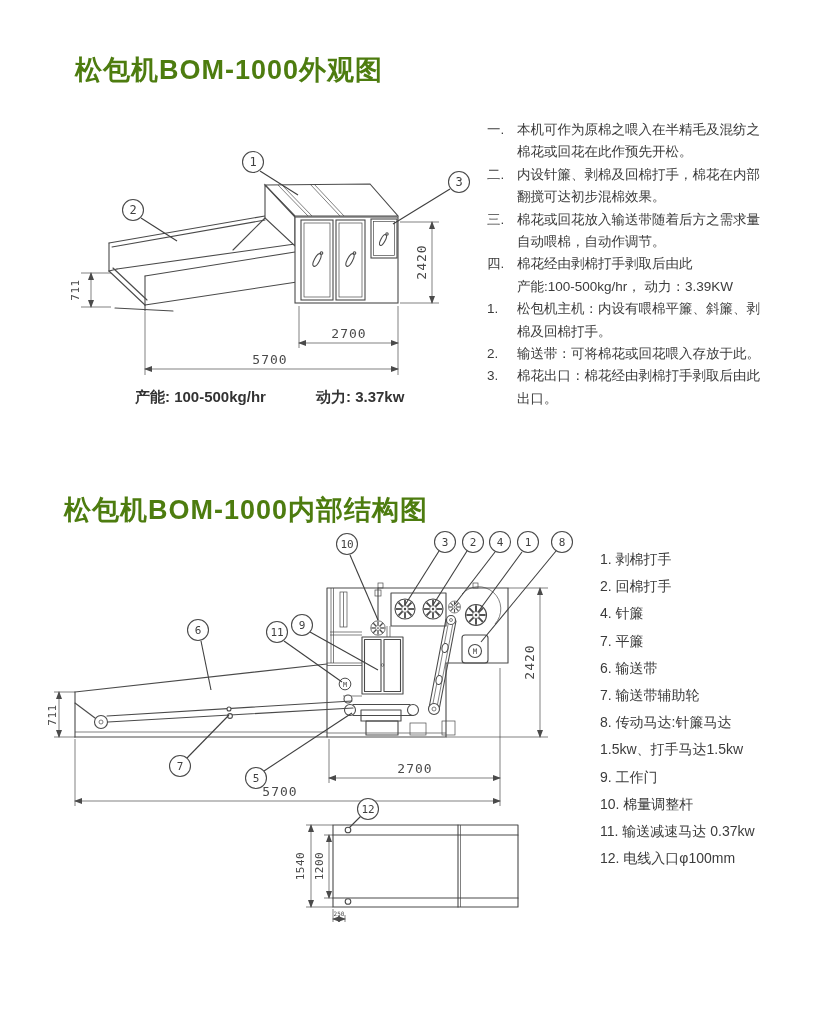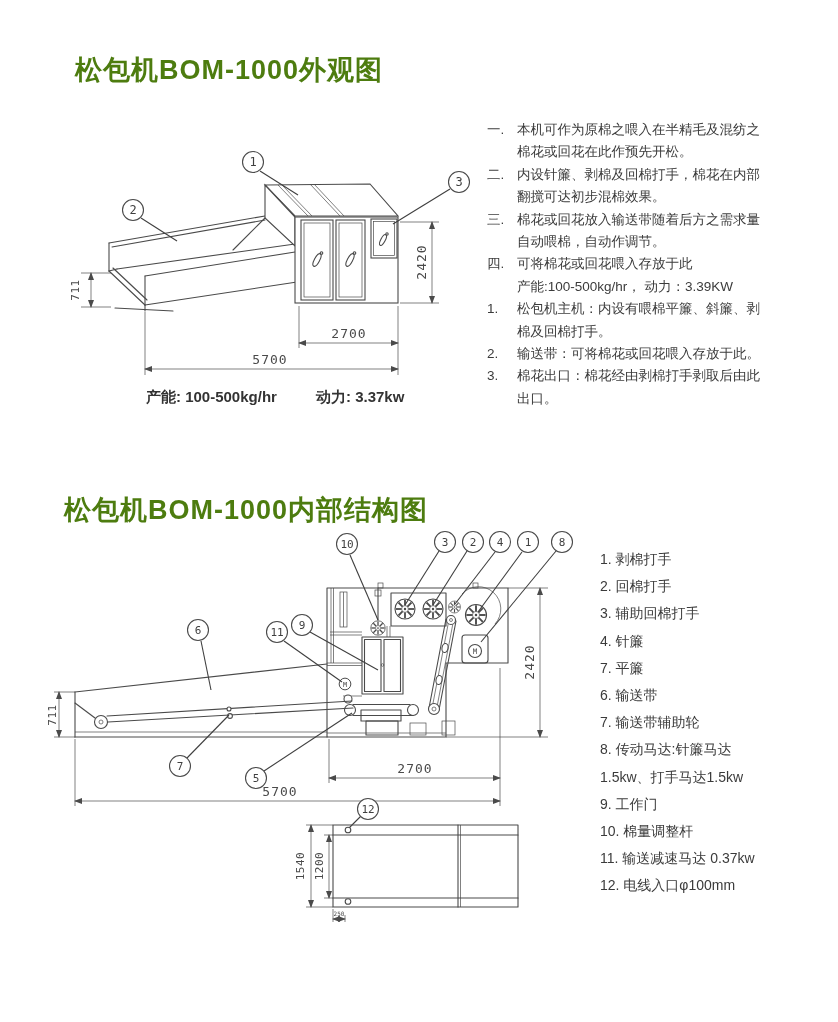--- a/index.html
+++ b/index.html
@@ -131,21 +131,21 @@
     <circle class="lnf" cx="78" cy="70" r="10.5"></circle>
     <text class="co" x="78" y="74">2</text>
   </g>
   <g>
     <line class="lead" x1="395" y1="49" x2="338" y2="84"></line>
     <circle class="lnf" cx="404" cy="42" r="10.5"></circle>
     <text class="co" x="404" y="46">3</text>
   </g>
 </svg>
 
-<div class="abs caption" style="left:146px;top:388px;">产能: 100-500kg/hr</div>
+<div class="abs caption" style="left:135px;top:388px;">产能: 100-500kg/hr</div>
 <div class="abs caption" style="left:316px;top:388px;">动力: 3.37kw</div>
 
 <div class="abs notes" style="left:487px;top:119px;">
   <div class="note-row">
       <span class="note-no">一.</span>
       <span class="note-text">本机可作为原棉之喂入在半精毛及混纺之</span>
     </div>
   <div class="note-row">
       <span class="note-no"></span>
       <span class="note-text">棉花或回花在此作预先开松。</span>
@@ -161,21 +161,21 @@
   <div class="note-row">
       <span class="note-no">三.</span>
       <span class="note-text">棉花或回花放入输送带随着后方之需求量</span>
     </div>
   <div class="note-row">
       <span class="note-no"></span>
       <span class="note-text">自动喂棉，自动作调节。</span>
     </div>
   <div class="note-row">
       <span class="note-no">四.</span>
-      <span class="note-text">可将棉花或回花喂入存放于此</span>
+      <span class="note-text">棉花经由剥棉打手剥取后由此</span>
     </div>
   <div class="note-row">
       <span class="note-no"></span>
       <span class="note-text">产能:100-500kg/hr， 动力：3.39KW</span>
     </div>
   <div class="note-row">
       <span class="note-no">1.</span>
       <span class="note-text">松包机主机：内设有喂棉平簾、斜簾、剥</span>
     </div>
   <div class="note-row">
@@ -425,21 +425,20 @@
     <text class="dimtxt xs" x="291" y="396" text-anchor="middle">250</text>
     <line class="dim" x1="285" y1="399" x2="297" y2="399" marker-start="url(#ar2)" marker-end="url(#ar2)"></line>
     <line class="dim" x1="285" y1="389" x2="285" y2="402"></line>
     <line class="dim" x1="297" y1="395" x2="297" y2="402"></line>
   </g>
 </svg>
 
 <div class="abs parts" style="left:600px;top:546px;">
   <div class="part-row">1. 剥棉打手</div>
   <div class="part-row">2. 回棉打手</div>
-  <div class="part-row">3. 辅助回棉打手</div>
   <div class="part-row">4. 针簾</div>
   <div class="part-row">7. 平簾</div>
   <div class="part-row">6. 输送带</div>
   <div class="part-row">7. 输送带辅助轮</div>
   <div class="part-row">8. 传动马达:针簾马达</div>
   <div class="part-row">1.5kw、打手马达1.5kw</div>
   <div class="part-row">9. 工作门</div>
   <div class="part-row">10. 棉量调整杆</div>
   <div class="part-row">11. 输送减速马达 0.37kw</div>
   <div class="part-row">12. 电线入口φ100mm</div>

